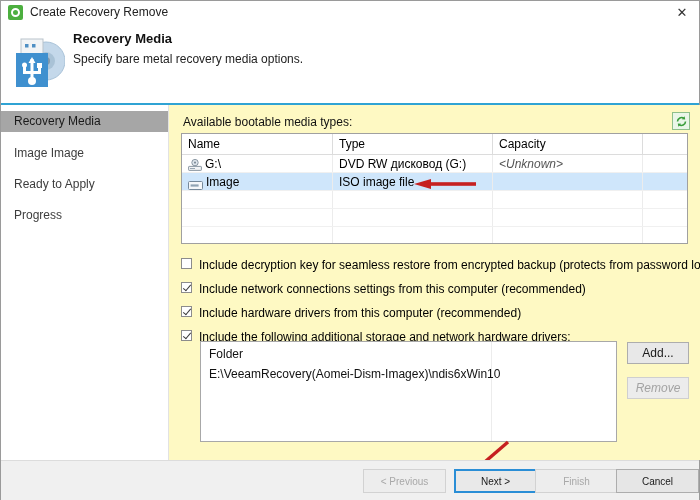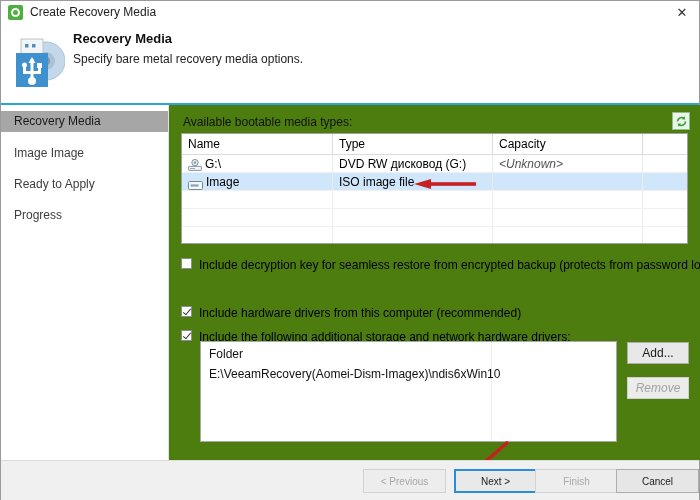--- a/index.html
+++ b/index.html
@@ -95,21 +95,21 @@
   }
   .side-item.active {
     background: #a6a6a6;
     color: #1a1a1a;
   }
 
   
   #content {
     position: absolute; left: 167px; top: 104px;
     width: 531px; height: 355px;
-    background: #4d7c0f;
+    background: #fef9c3;
     border-left: 1px solid #e2e2e2;
   }
 
   #media-label {
     position: absolute; left: 14px; top: 10px;
     font-size: 12px; color: #111;
     white-space: nowrap;
   }
   #refresh-btn {
     position: absolute; left: 503px; top: 7px;
@@ -279,21 +279,21 @@
 </style>
 </head>
 <body>
 
 <div id="window">
 
   <div id="titlebar">
     <div id="title-icon">
       <div class="ring"></div>
     </div>
-    <div id="title-text">Create Recovery Media</div>
+    <div id="title-text">Create Recovery Remove</div>
     <div id="close-btn">✕</div>
   </div>
 
   <div id="header">
     <div id="header-icon">
       <svg width="56" height="62" viewBox="0 0 56 62">
 
         <circle cx="37" cy="31" r="19" fill="#c4d8ea" stroke="#a8c2d8" stroke-width="1"></circle>
         <circle cx="37" cy="31" r="9" fill="#a9c2d6"></circle>
         <circle cx="37" cy="31" r="4" fill="#7e98ad"></circle>
@@ -402,20 +402,23 @@
         <div class="cell c1"></div>
         <div class="cell c2"></div>
         <div class="cell c3"></div>
       </div>
 
     </div>
 
     <div class="cb-row" style="top:152px;">
       <span class="cb-box"></span><span class="cb-label">Include decryption key for seamless restore from encrypted backup (protects from password loss)</span>
     </div>
+    <div class="cb-row" style="top:176px;">
+      <span class="cb-box checked"></span><span class="cb-label">Include network connections settings from this computer (recommended)</span>
+    </div>
     <div class="cb-row" style="top:200px;">
       <span class="cb-box checked"></span><span class="cb-label">Include hardware drivers from this computer (recommended)</span>
     </div>
     <div class="cb-row" style="top:224px;">
       <span class="cb-box checked"></span><span class="cb-label">Include the following additional storage and network hardware drivers:</span>
     </div>
 
     <div id="folder-panel">
       <div id="folder-div"></div>
       <div id="folder-head">Folder</div>

